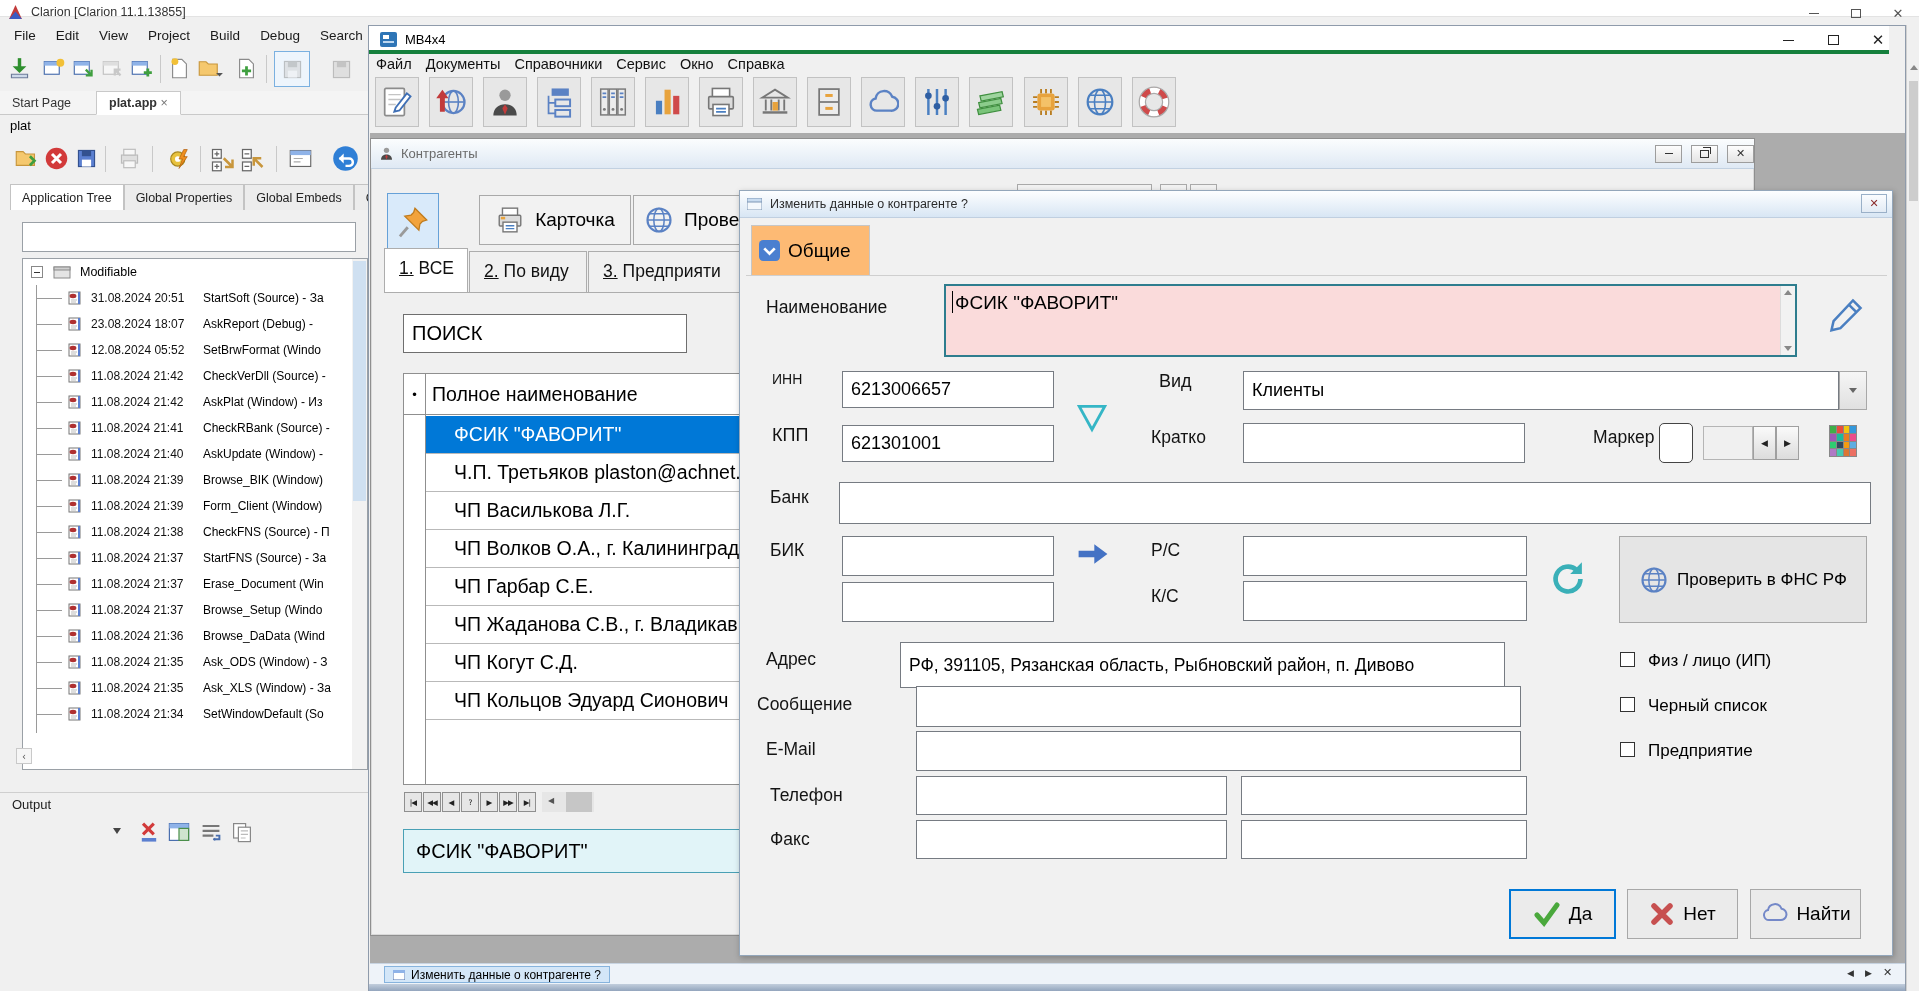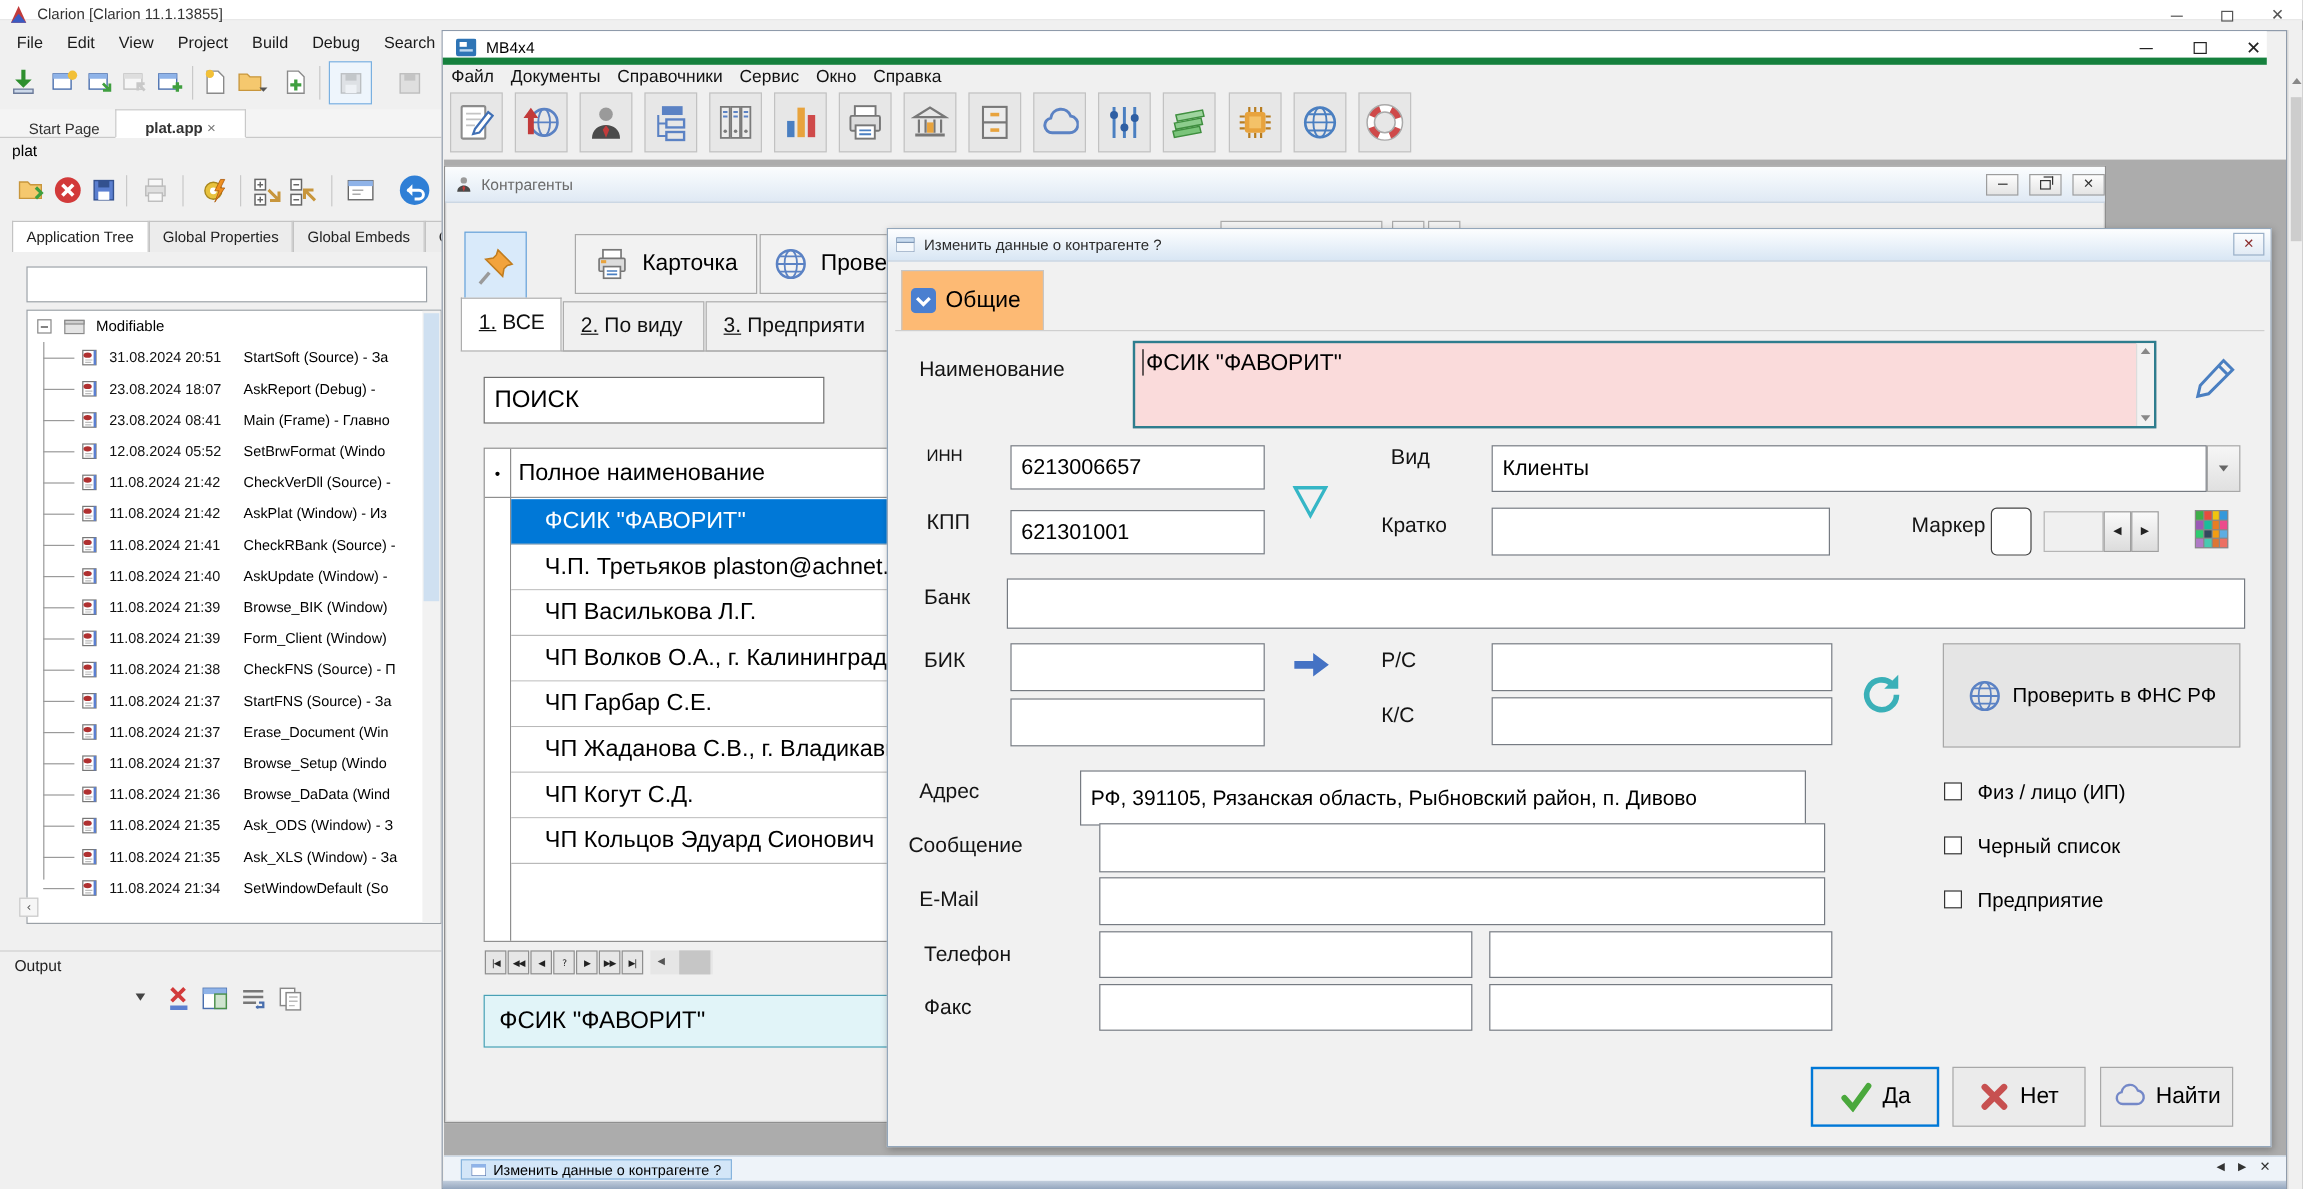--- a/index.html
+++ b/index.html
@@ -15,22 +15,22 @@
   .lbl{position:absolute;font-size:17.5px;color:#141414;white-space:nowrap}
   .gbtn{position:absolute;background:#ebebeb;border:1px solid #a8a8a8;display:flex;
     align-items:center;justify-content:center;gap:8px;font-size:17px;white-space:nowrap;overflow:hidden}
   .cbx{position:absolute;width:15px;height:15px;background:#fff;border:1.6px solid #333}
   .cblbl{position:absolute;font-size:17px;white-space:nowrap}
   .divider{position:absolute;width:1px;background:#c9c9c9}
   
   .cl-title{position:absolute;left:0;top:0;width:1919px;height:17px;background:#fff;
     border-bottom:1px solid #e3e3e3;font-size:12.5px;color:#333}
   .cl-menu{position:absolute;left:14px;top:28px;display:flex;gap:20px;font-size:13.5px;color:#1a1a1a}
-  .cl-tab{position:absolute;font-size:12.5px;color:#333;display:flex;align-items:flex-end;
-    padding:0 24px;height:24px}
+  .cl-tab{position:absolute;font-size:12.5px;color:#333;display:flex;align-items:center;
+    padding:0 12px;height:24px}
   .ptab{height:26px;display:flex;align-items:center;padding:0 11px;font-size:12.5px;
     background:#ececec;border:1px solid #c3c3c3;border-bottom:none;color:#222;white-space:nowrap}
   .ptab.on{background:#fff}
   .tree{position:absolute;left:22px;top:258px;width:346px;height:512px;background:#fff;
     border:1px solid #9aa0a6;overflow:hidden;font-size:12px}
   .trow{position:relative;height:26px;display:flex;align-items:center;padding-left:71px;white-space:nowrap}
   .trow .stub{position:absolute;left:18px;top:13px;width:50px;height:1px;background:#9a9a9a}
   .trow .date{width:112px;margin-left:9px;color:#111}
   .tico{flex:0 0 auto}
   
@@ -274,31 +274,20 @@
           <span>AskReport (Debug) -</span>
         </div>
           <div class="trow" style="padding-left:44px">
           <span class="stub" style="left:13px;width:26px"></span>
           <svg class="tico" width="15" height="16" viewBox="0 0 15 16">
               <rect x="2" y="2" width="11" height="12" fill="#fff" stroke="#777"></rect>
               <rect x="11" y="2" width="2" height="12" fill="#5b7fd0"></rect>
               <ellipse cx="6" cy="6" rx="3.4" ry="2.2" fill="#b03030"></ellipse>
               <path d="M4 10h6M4 12h5" stroke="#bbb"></path>
             </svg>
-          <span class="date">23.08.2024 08:41</span>
-          <span>Main (Frame) - Главно</span>
-        </div>
-          <div class="trow" style="padding-left:44px">
-          <span class="stub" style="left:13px;width:26px"></span>
-          <svg class="tico" width="15" height="16" viewBox="0 0 15 16">
-              <rect x="2" y="2" width="11" height="12" fill="#fff" stroke="#777"></rect>
-              <rect x="11" y="2" width="2" height="12" fill="#5b7fd0"></rect>
-              <ellipse cx="6" cy="6" rx="3.4" ry="2.2" fill="#b03030"></ellipse>
-              <path d="M4 10h6M4 12h5" stroke="#bbb"></path>
-            </svg>
           <span class="date">12.08.2024 05:52</span>
           <span>SetBrwFormat (Windo</span>
         </div>
           <div class="trow" style="padding-left:44px">
           <span class="stub" style="left:13px;width:26px"></span>
           <svg class="tico" width="15" height="16" viewBox="0 0 15 16">
               <rect x="2" y="2" width="11" height="12" fill="#fff" stroke="#777"></rect>
               <rect x="11" y="2" width="2" height="12" fill="#5b7fd0"></rect>
               <ellipse cx="6" cy="6" rx="3.4" ry="2.2" fill="#b03030"></ellipse>
               <path d="M4 10h6M4 12h5" stroke="#bbb"></path>
@@ -480,21 +469,21 @@
       <svg class="abs" style="left:126px;top:2px" width="24" height="24" viewBox="0 0 20 20">
           <rect x="3" y="3" width="10" height="12" fill="#fff" stroke="#888"></rect>
           <rect x="7" y="6" width="10" height="12" fill="#fff" stroke="#888"></rect>
           <path d="M9 9h6M9 12h6M9 15h4" stroke="#bbb"></path>
         </svg>
     </div>
   </div>
 
   <div class="mbwin">
 
-    <div class="abs" style="left:0;top:0;right:16px;height:28px;background:#fff;border-bottom:6px solid #15803d">
+    <div class="abs" style="left:0;top:0;right:16px;height:28px;background:#fff;border-bottom:4px solid #15803d">
       <svg class="abs" style="left:11px;top:6px" width="17" height="15" viewBox="0 0 17 15">
           <rect x="0" y="0" width="17" height="15" rx="2" fill="#2e75b6"></rect>
           <rect x="3" y="3" width="6" height="4" fill="#fff"></rect>
           <rect x="3" y="9" width="11" height="2" fill="#bcd7f0"></rect>
         </svg>
       <span class="abs" style="left:36px;top:6px;font-size:13px">MB4x4</span>
       <span class="abs wc" style="left:1398px;top:1px">
           <span style="width:11px;border-bottom:1.6px solid #222"></span>
         </span>
       <span class="abs wc" style="left:1443px;top:1px">

